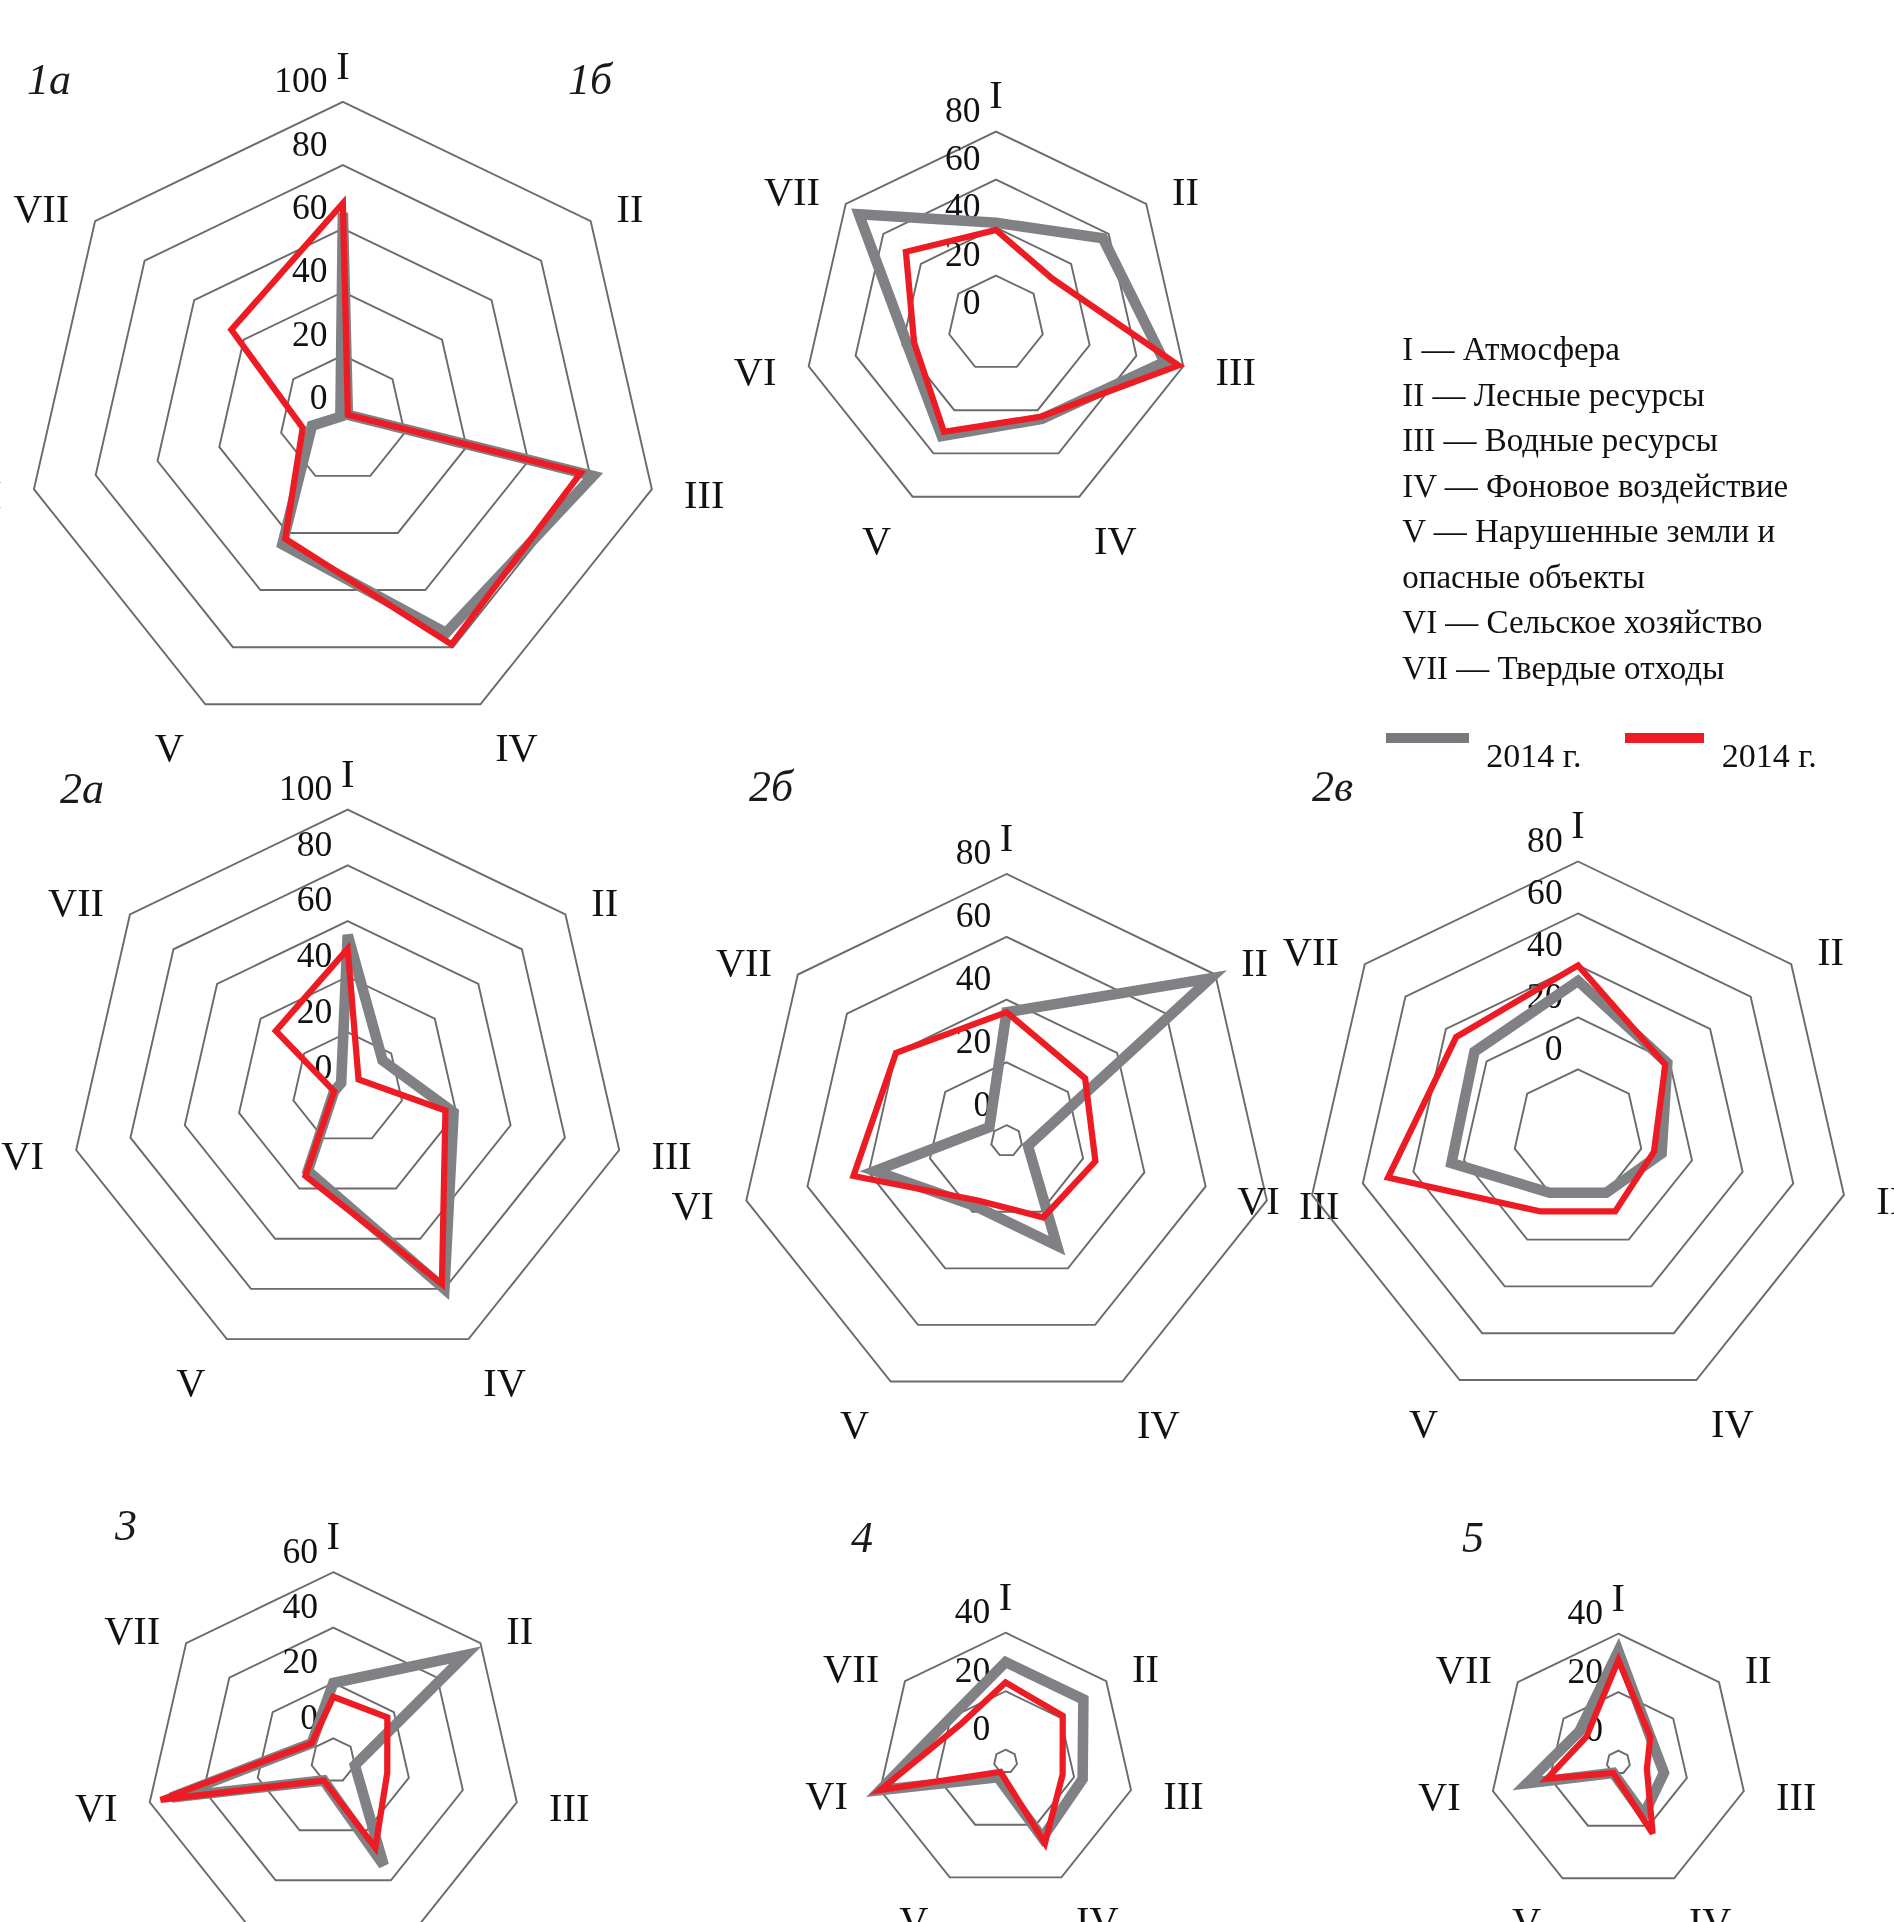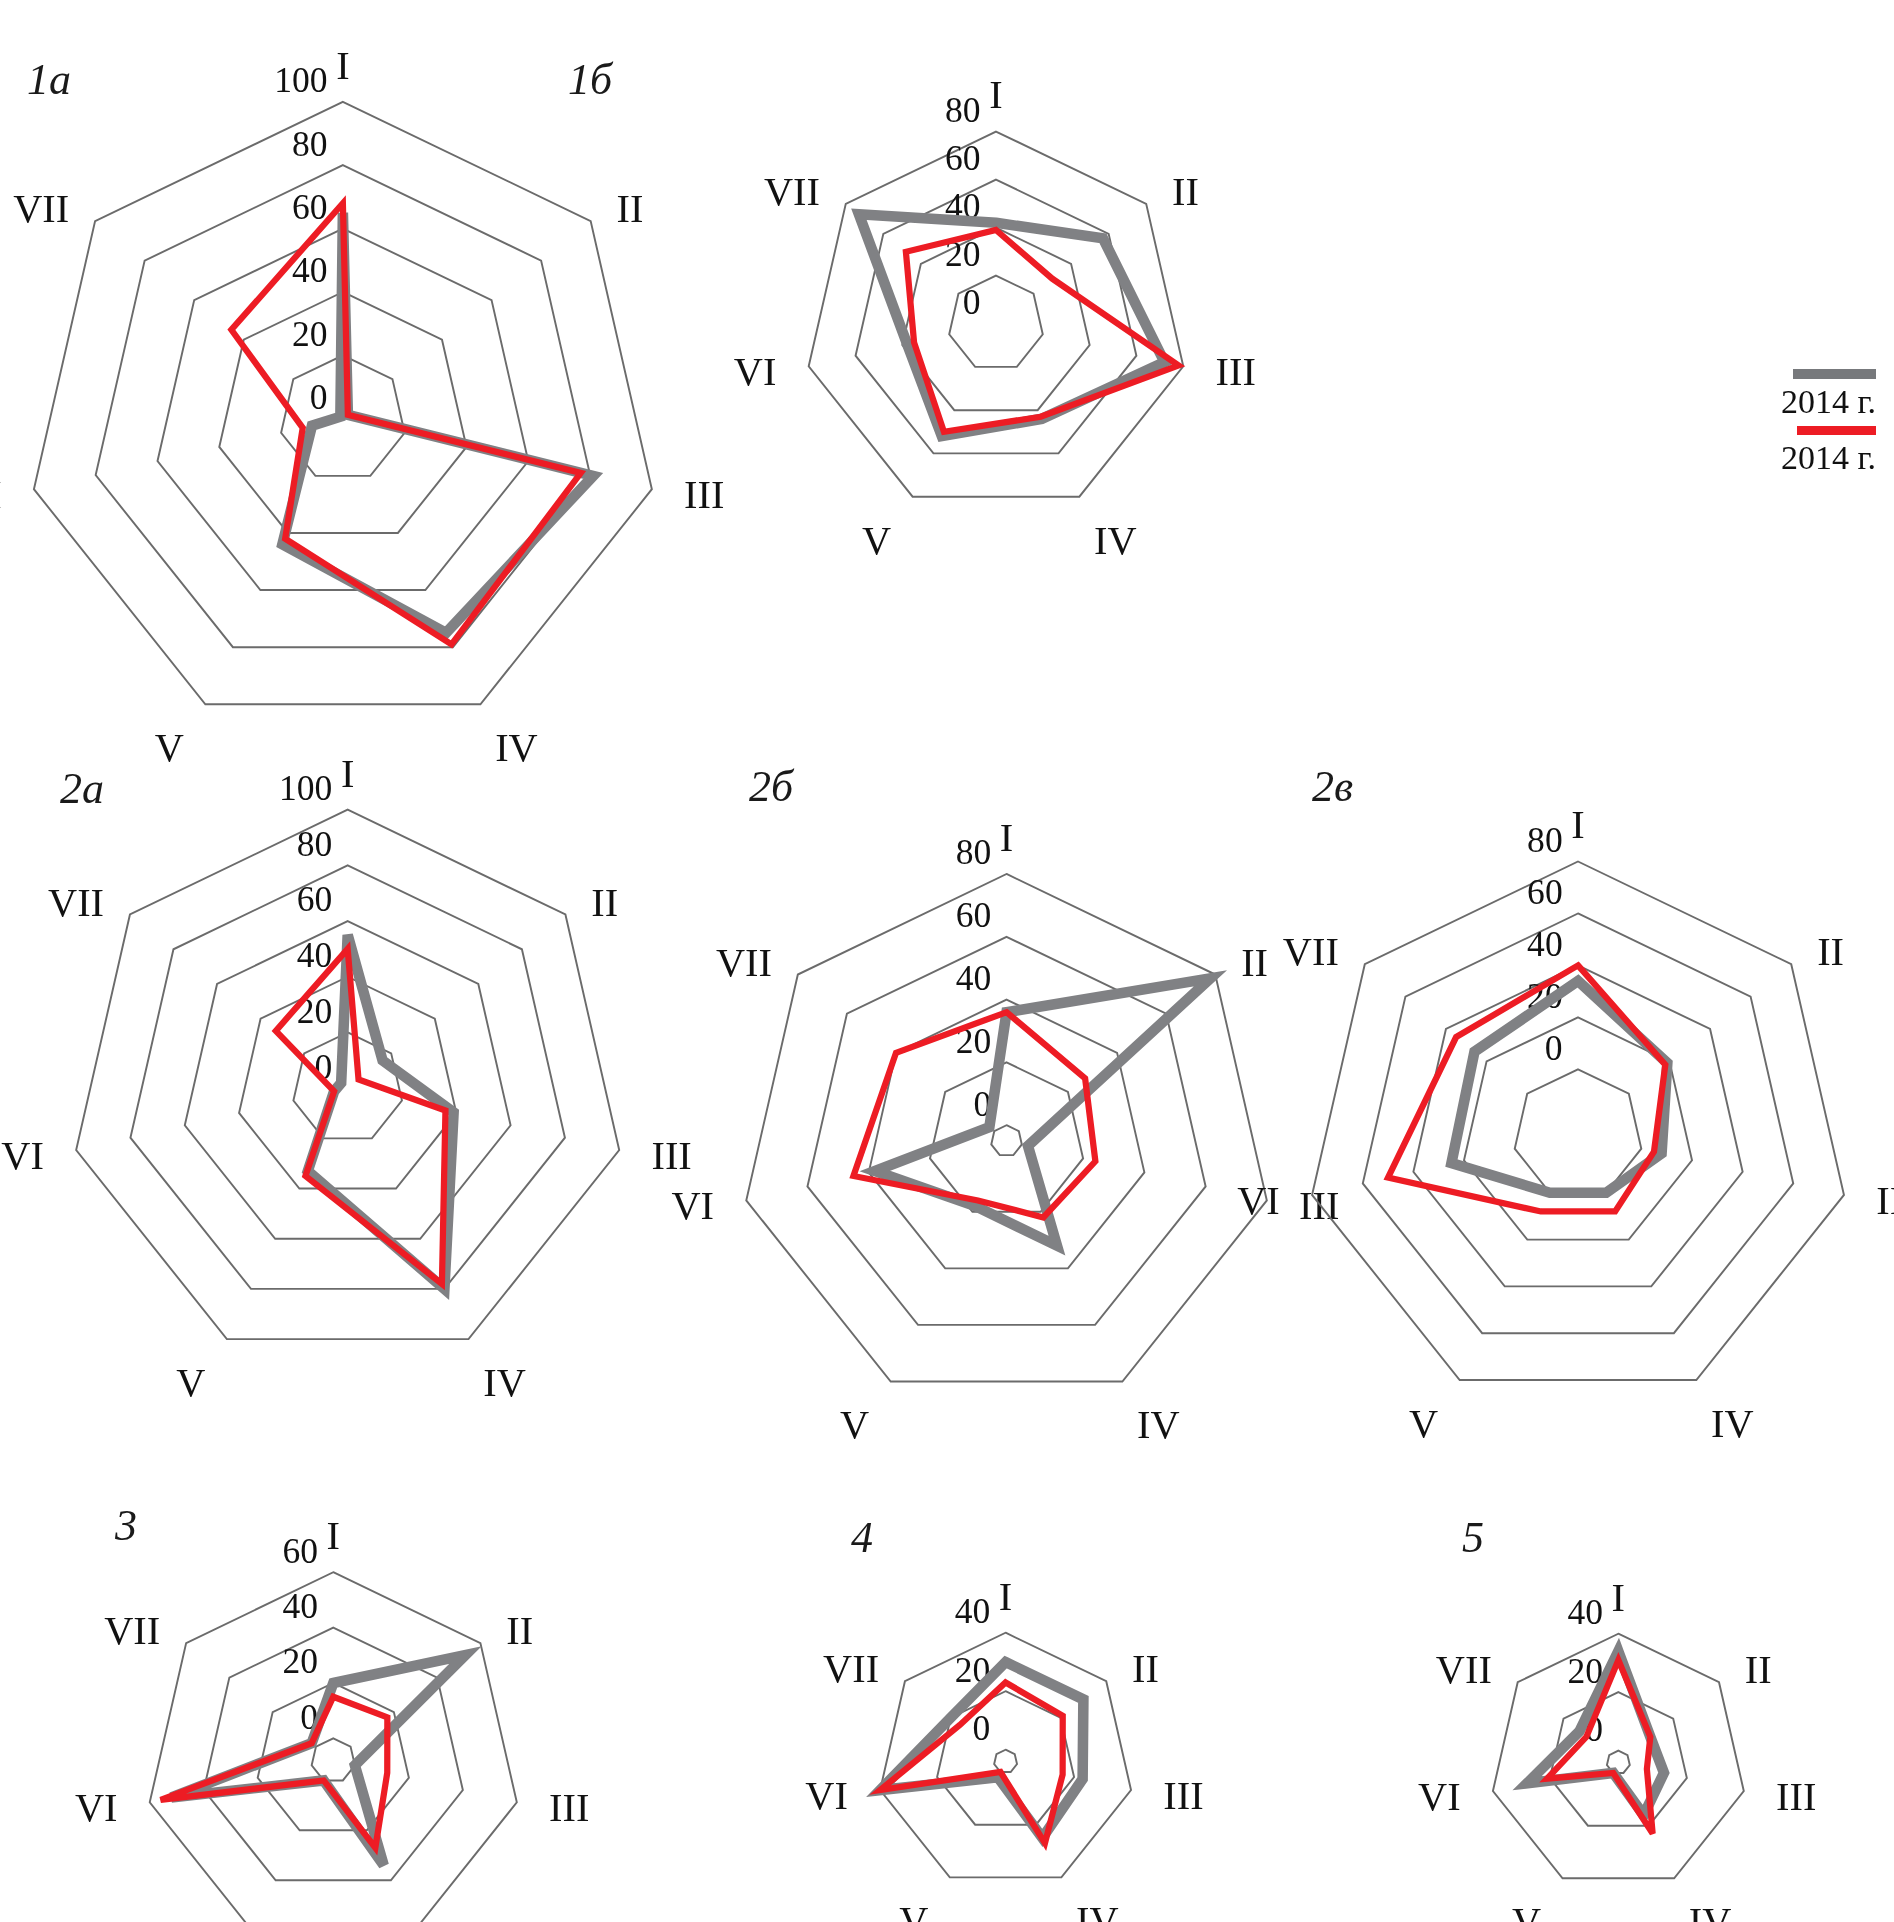--- a/index.html
+++ b/index.html
@@ -1,21 +1,21 @@
 <!DOCTYPE html>
 <html><head>
 <meta charset="utf-8">
 <style>
   html,body{margin:0;padding:0;background:#fff;}
   #page{position:relative;width:1894px;height:1922px;background:#fff;
         font-family:"Liberation Serif", serif;color:#111;overflow:hidden;margin-top:46px;}
   .chart-tag{position:absolute;font-style:italic;font-size:44px;color:#1a1a1a;}
   #legend{position:absolute;left:1386px;top:281px;width:490px;font-size:33px;line-height:1.38;color:#111;}
   .legend-lines{padding-left:16.3px;}
-  #legend-series{display:flex;align-items:flex-end;margin-top:42px;flex-direction:column;}
+  #legend-series{display:flex;align-items:flex-start;margin-top:42px;}
   .swatch{height:9.6px;flex:0 0 auto;}
   .swatch.gray{width:83px;background:#77797c;}
   .swatch.red{width:79px;background:#ed1c24;margin-left:44px;}
   .series-label{margin-left:17.3px;font-size:34px;}
   svg text{font-family:"Liberation Serif", serif;}
 </style>
 </head>
 <body>
 
 <div id="page">
@@ -188,20 +188,29 @@
           <text x="1780.6" y="1966.9" font-size="42" text-anchor="middle" fill="#111">IV</text>
           <text x="1589.4" y="1966.9" font-size="42" text-anchor="middle" fill="#111">V</text>
           <text x="1520.8" y="1836.4" font-size="42" text-anchor="end" fill="#111">VI</text>
           <text x="1553.3" y="1704.7" font-size="42" text-anchor="end" fill="#111">VII</text>
           <polygon points="1685.0,1671.3 1718.3,1760.4 1732.5,1797.8 1711.4,1841.9 1679.7,1798.0 1590.0,1808.7 1644.5,1754.7" fill="none" stroke="#808184" stroke-width="11" stroke-linejoin="miter"></polygon>
           <polygon points="1685.0,1680.4 1718.3,1760.4 1714.7,1793.8 1720.7,1861.1 1679.7,1798.0 1610.8,1803.9 1651.7,1760.4" fill="none" stroke="#ed1c24" stroke-width="6.5" stroke-linejoin="miter"></polygon>
         </g>
       </svg></div>
 
   <div id="legend">
+    <div class="legend-lines" id="legend-lines">
+        <div>I —  Атмосфера</div>
+        <div>II — Лесные ресурсы</div>
+        <div>III —  Водные ресурсы</div>
+        <div>IV —  Фоновое воздействие</div>
+        <div>V — Нарушенные земли и опасные объекты</div>
+        <div>VI — Сельское хозяйство</div>
+        <div>VII — Твердые отходы</div>
+      </div>
     <div id="legend-series">
       <div class="swatch gray"></div>
       <div class="series-label">2014 г.</div>
       <div class="swatch red"></div>
       <div class="series-label">2014 г.</div>
     </div>
   </div>
 
 </div>
 

